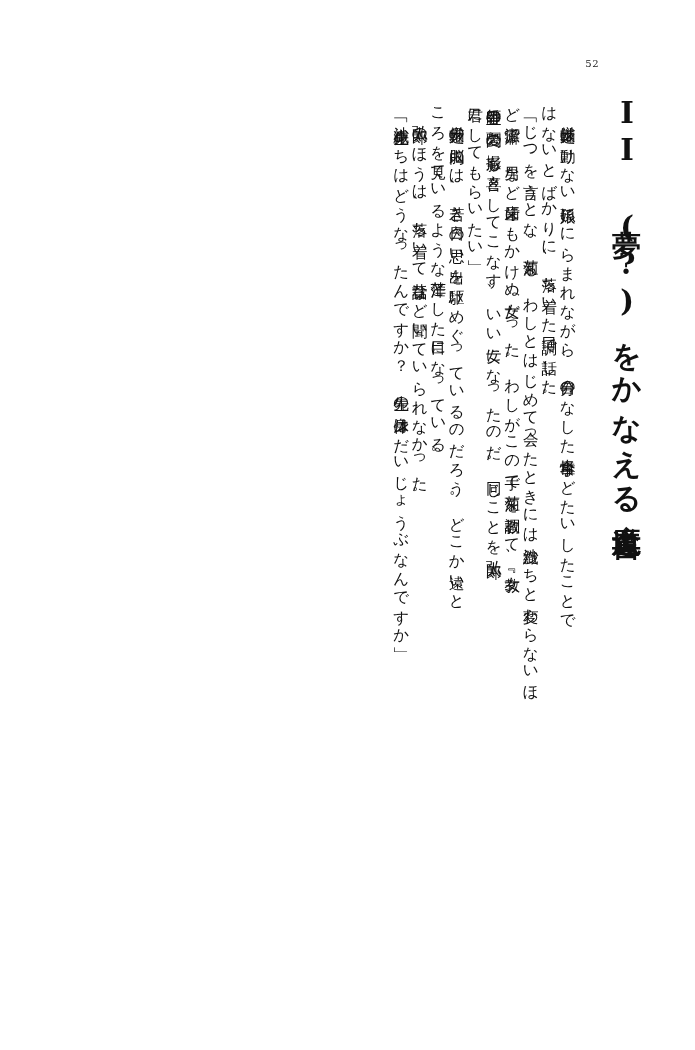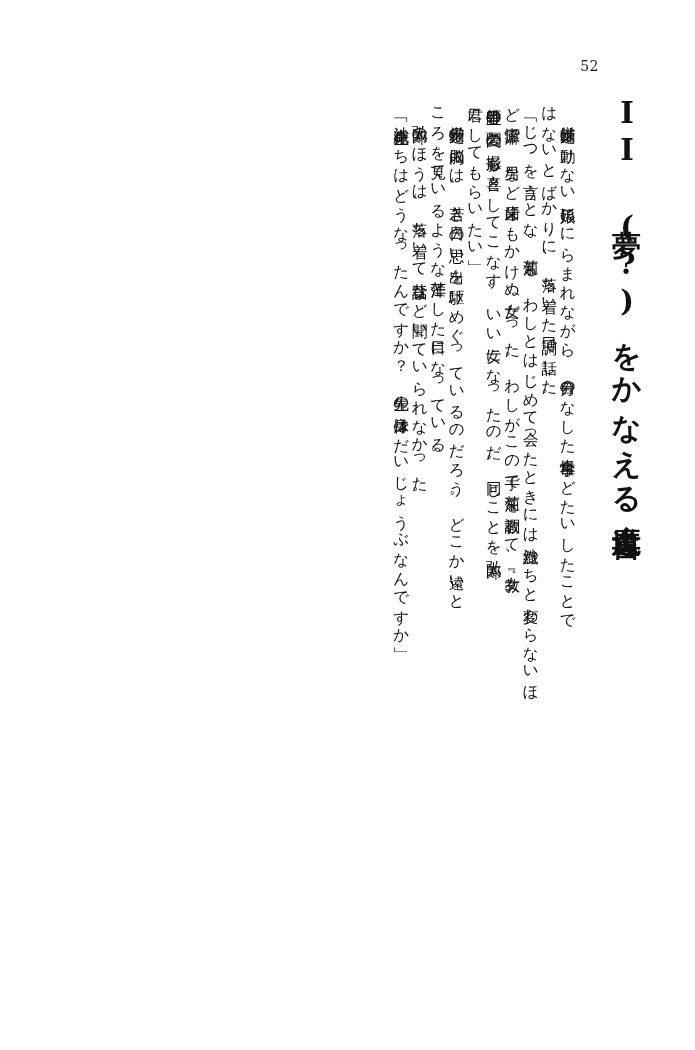--- a/index.html
+++ b/index.html
@@ -16,21 +16,21 @@
     width: 695px;
     height: 1050px;
     background: #ffffff;
     overflow: hidden;
   }
   
   .page-number {
     position: absolute;
     top: 58px;
     right: 96px;
-    font-size: 14px;
+    font-size: 10px;
     font-family: "DejaVu Serif", "Liberation Serif", serif;
     letter-spacing: 0.5px;
     color: #1a1a1a;
   }
 
   
   .vtext-area {
     position: absolute;
     top: 96px;
     left: 44px;

